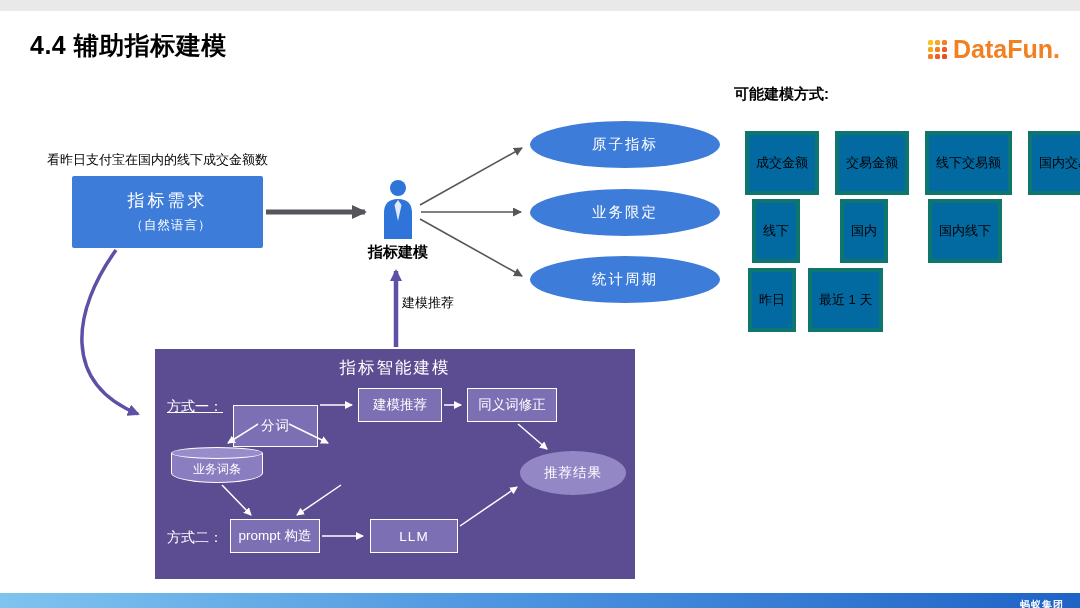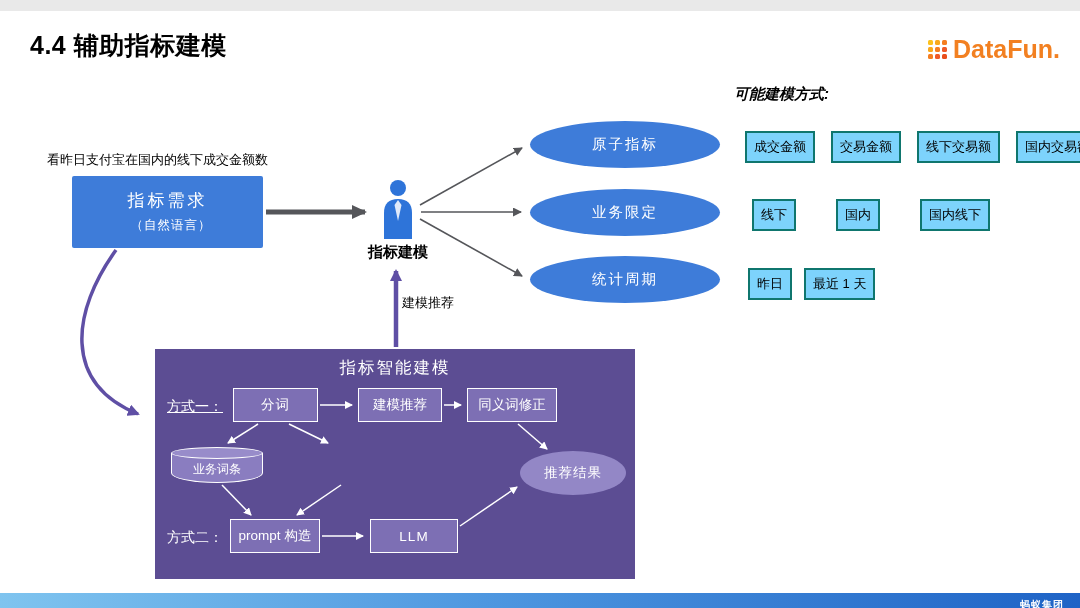--- a/index.html
+++ b/index.html
@@ -23,38 +23,38 @@
 
   .demand-box { position:absolute; left:72px; top:165px; width:191px; height:72px; background:#3E7CD9; color:#fff; text-align:center; border-radius:2px; }
   .demand-title { margin-top:13px; font-size:17px; letter-spacing:3px; }
   .demand-sub { margin-top:5px; font-size:12.5px; letter-spacing:1px;padding-left:7px; }
 
   .person { position:absolute; left:380px; top:168px; width:36px; height:60px; }
   .person-label { position:absolute; left:353px; top:232px; width:90px; text-align:center; font-size:15px; font-weight:600; color:#000; }
 
   .recommend-label { position:absolute; left:402px; top:283px; font-size:13px; color:#000; white-space:nowrap; }
 
-  .methods-heading { position:absolute; left:734px; top:74px; font-size:15px; font-weight:bold; color:#000;font-style:italic; }
+  .methods-heading { position:absolute; left:734px; top:74px; font-size:15px; font-weight:bold; color:#000; }
 
   .blue-ellipse { position:absolute; left:530px; width:190px; height:47px; background:#3E7CD9; border-radius:50%; color:#fff; display:flex; align-items:center; justify-content:center; font-size:14.5px; letter-spacing:2px; }
   .be1 { top:110px; } .be2 { top:178px; } .be3 { top:245px; }
 
   .chip-row { position:absolute; display:flex; }
   .row1 { left:745px; top:120px; gap:16px; }
   .row2 { left:752px; top:188px; gap:40px; }
   .row3 { left:748px; top:257px; gap:12px; }
-  .chip { border:2px solid #0f766e; background:#7dd3fc; color:#000; font-size:13px; padding:5px 7px; white-space:nowrap; }
+  .chip { border:4px solid #0f766e; background:#0369a1; color:#000; font-size:13px; padding:19px 7px; white-space:nowrap; }
 
   
   .panel { position:absolute; left:155px; top:338px; width:480px; height:230px; background:#5C4D93; }
   .panel-title { position:absolute; left:0; right:0; top:8px; text-align:center; color:#fff; font-size:16.5px; letter-spacing:2px; }
   .method-label { position:absolute; color:#fff; font-size:14px; }
   .m1 { left:12px; top:49px;text-decoration:underline; } .m2 { left:12px; top:180px; }
   .pnode { position:absolute; background:#7D6FB4; border:1.5px solid #fff; color:#fff; display:flex; align-items:center; justify-content:center; font-size:13.5px; letter-spacing:1px; }
-  .n-seg { left:78px; top:39px; width:85px; height:34px; }
+  .n-seg { left:78px; top:56px; width:85px; height:42px; }
   .n-kw  { left:203px; top:39px; width:84px; height:34px; letter-spacing:0; }
   .n-syn { left:312px; top:39px; width:90px; height:34px; letter-spacing:0; }
   .n-prompt { left:75px; top:170px; width:90px; height:34px; letter-spacing:0; }
   .n-llm { left:215px; top:170px; width:88px; height:34px; }
 
   .cyl { position:absolute; }
   .c1 { left:16px; top:98px; width:92px; height:36px; }
   .c2 { left:145px; top:98px; width:96px; height:36px; }
   .cyl-body { position:absolute; left:0; right:0; top:6px; bottom:0; background:#8A7DC0; border:1.5px solid #fff; border-top:none; border-radius:0 0 46px 46px / 0 0 10px 10px; }
   .cyl-top { position:absolute; left:0; right:0; top:0; height:12px; background:#988CCA; border:1.5px solid #fff; border-radius:50%; }

